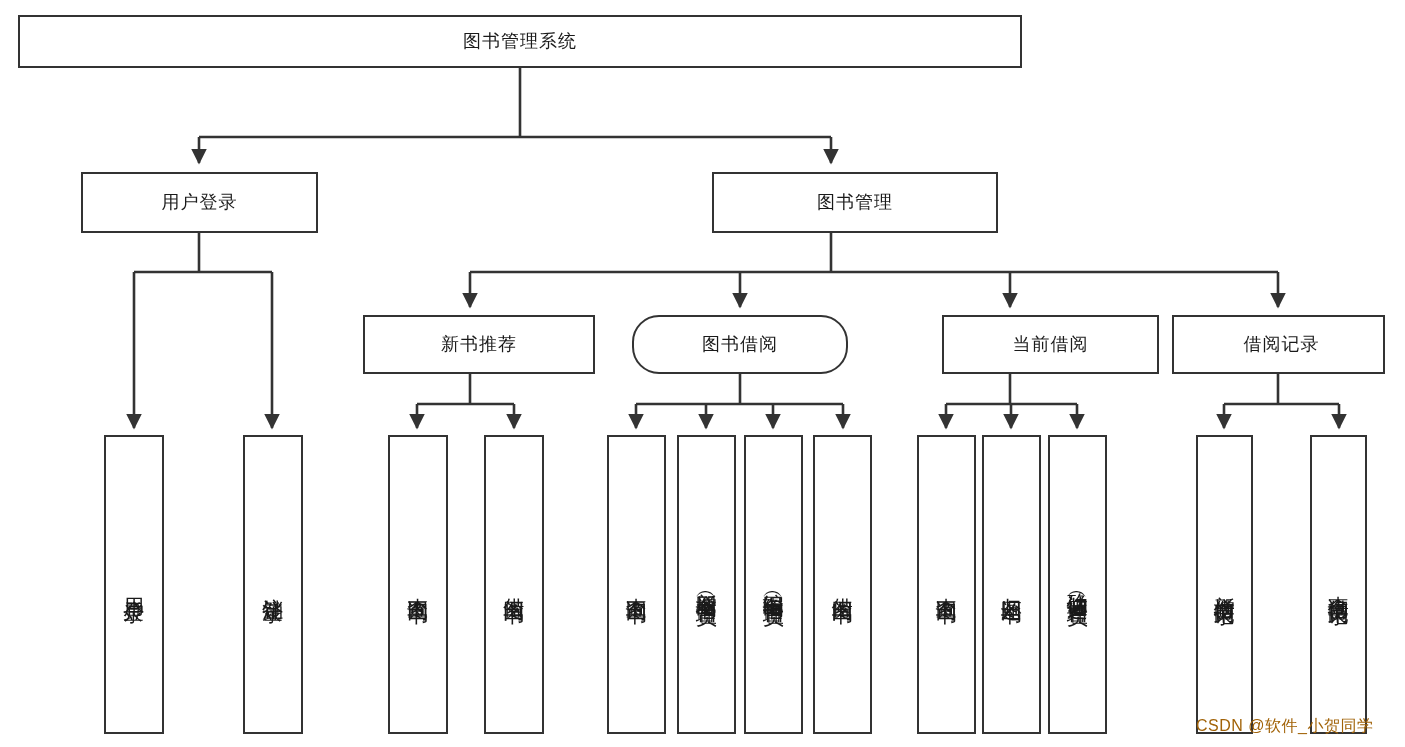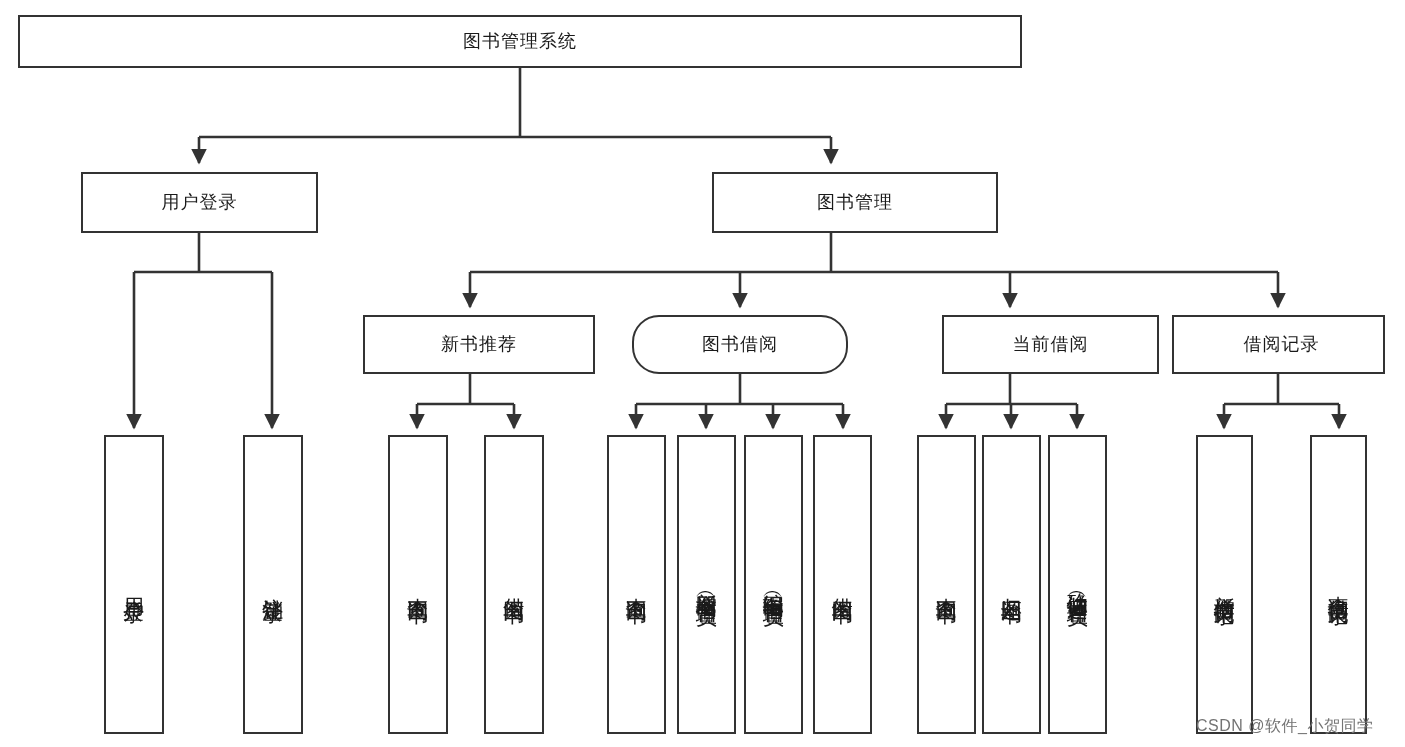--- a/index.html
+++ b/index.html
@@ -48,21 +48,21 @@
     writing-mode: vertical-rl;
     text-orientation: upright;
     font-size: 21px;
     line-height: 1.32;
     letter-spacing: 2px;
     white-space: nowrap;
   }
   .watermark {
     position: absolute;
     font-size: 16px;
-    color: #737373;
+    color: #a16207;
     white-space: nowrap;
     letter-spacing: 0.5px;
   }
 </style>
 </head>
 <body>
 
 <div id="canvas">
 
   <svg id="edges" viewBox="0 0 1405 747" xmlns="http://www.w3.org/2000/svg">

